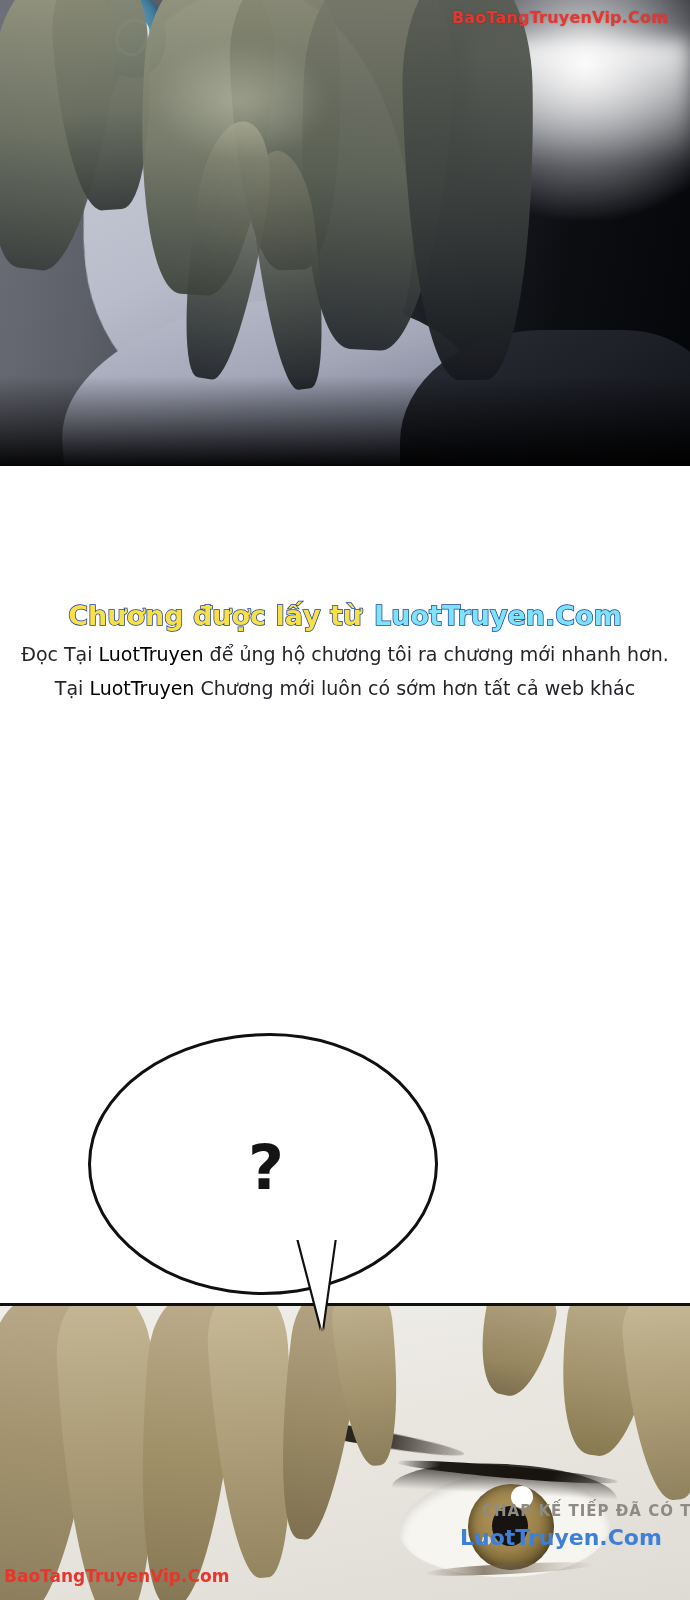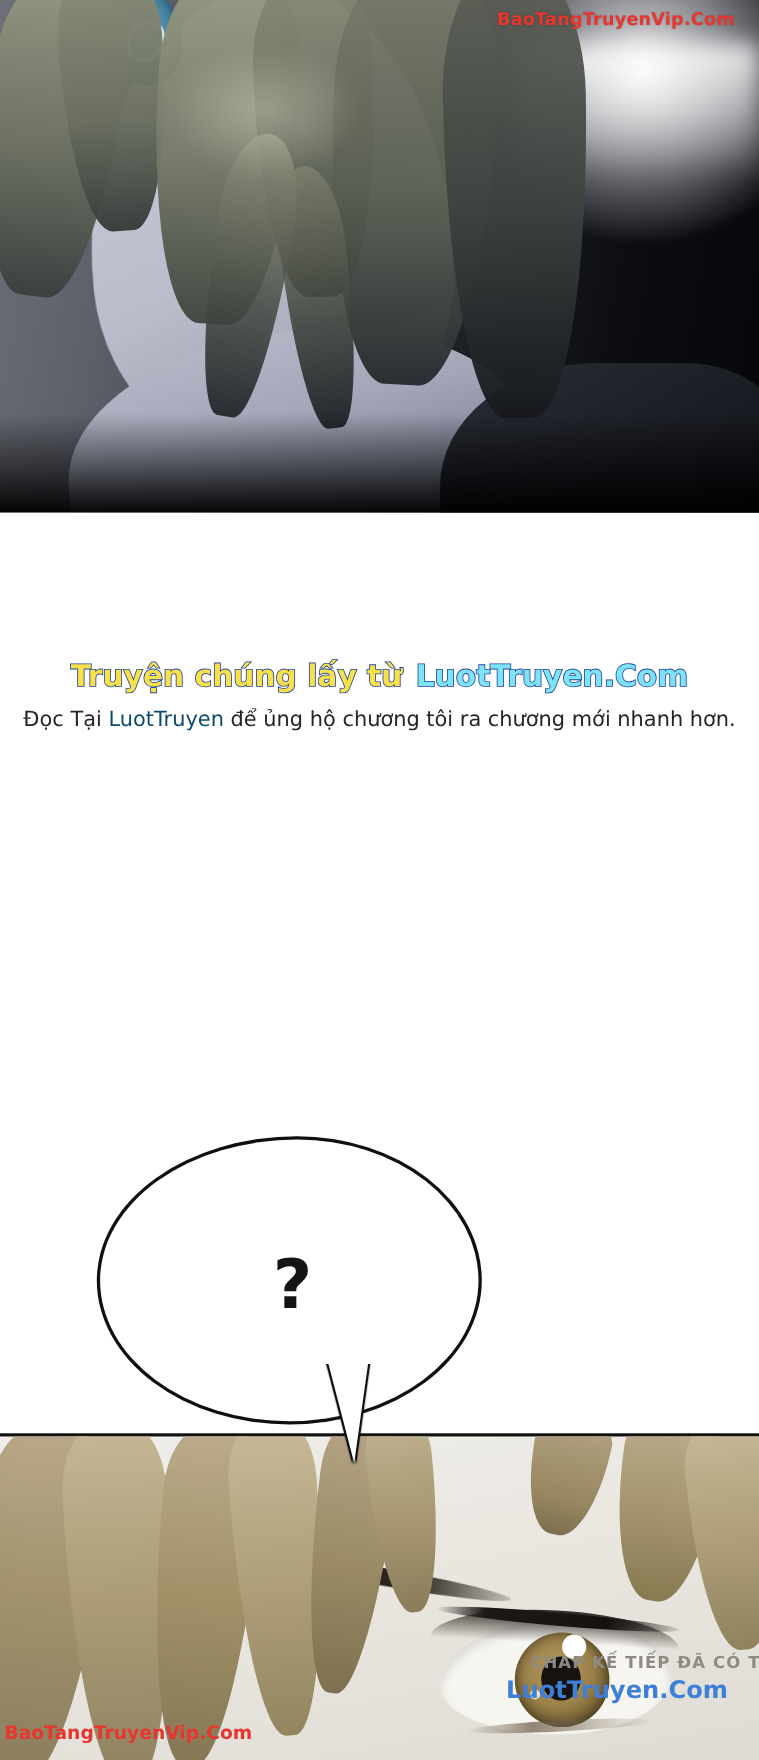--- a/index.html
+++ b/index.html
@@ -169,21 +169,21 @@
     margin-left: 12px;
   }
   .promo-line2, .promo-line3 {
     font-family: "DejaVu Sans", sans-serif;
     font-size: 19px;
     color: #24252a;
     margin-top: 12px;
     white-space: nowrap;
   }
   .promo-line2 .brand, .promo-line3 .brand {
-    color: #0c4a6e;
+    color: #000000;
   }
 
   
   .bubble {
     position: absolute;
     left: 88px;
     top: 1033px;
     width: 350px;
     height: 262px;
     background: #ffffff;
@@ -402,24 +402,27 @@
     <div class="strand s7"></div>
     <div class="strand s8"></div>
     <div class="hair-hilite"></div>
     <div class="bottom-fade"></div>
   </div>
 
   <div class="wm-top">BaoTangTruyenVip.Com</div>
 
   <div class="promo">
     <div class="promo-line1">
-      <span class="yellow">Truyện chúng lấy từ</span><span class="cyan">LuotTruyen.Com</span>
+      <span class="yellow">Chương được lấy từ</span><span class="cyan">LuotTruyen.Com</span>
     </div>
     <div class="promo-line2">
       <span>Đọc Tại </span><span class="brand">LuotTruyen</span><span> để ủng hộ chương tôi ra chương mới nhanh hơn.</span>
+    </div>
+    <div class="promo-line3">
+      <span>Tại </span><span class="brand">LuotTruyen</span><span> Chương mới luôn có sớm hơn tất cả web khác</span>
     </div>
   </div>
 
   <div class="bubble-tail"></div>
   <div class="bubble">
     <div class="bubble-q">?</div>
   </div>
   <div class="bubble-tail-cover"></div>
 
   <div class="panel-bottom">

